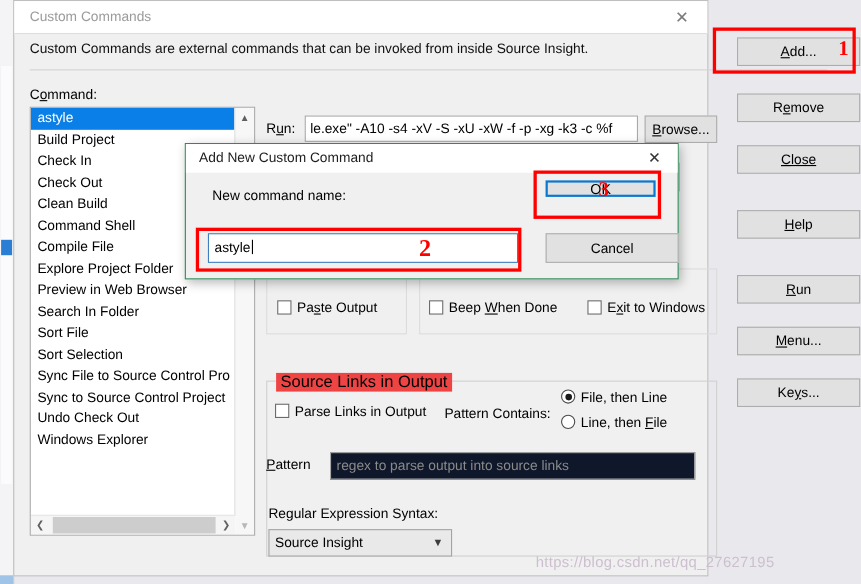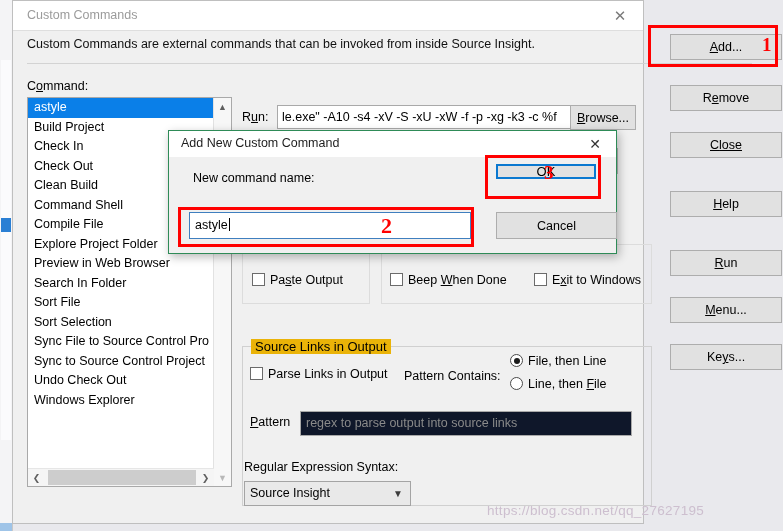--- a/index.html
+++ b/index.html
@@ -22,21 +22,21 @@
   .titlebar{position:absolute;left:0;top:0;right:0;height:30px;background:#ffffff;}
   .titlebar .ttl{position:absolute;left:14px;top:7px;font-size:12.5px;color:#9b9b9b;}
   .titlebar .closebtn{position:absolute;right:0;top:0;width:46px;height:29px;display:flex;align-items:center;justify-content:center;color:#7a7a7a;font-size:15px;}
   .hr-top{position:absolute;left:0;top:29px;right:0;height:1px;background:#dedede;}
 
   .desc{position:absolute;left:14px;top:36px;font-size:12.5px;color:#111;}
   .sep{position:absolute;left:14px;top:62px;width:725px;height:1px;background:#d3d3d3;}
 
   .lbl-command{position:absolute;left:14px;top:78px;font-size:12.5px;}
   .lbl-run{position:absolute;left:229px;top:109px;font-size:12.5px;}
-  .lbl-pattern{position:absolute;left:229px;top:414px;font-size:12.5px;padding-left:8px;}
+  .lbl-pattern{position:absolute;left:229px;top:414px;font-size:12.5px;}
   .lbl-pattern-contains{position:absolute;left:391px;top:368px;font-size:12.5px;}
   .lbl-regex{position:absolute;left:231px;top:459px;font-size:12.5px;}
   u.ak{text-decoration:underline;}
 
   
   .listbox{position:absolute;left:14px;top:96px;width:205px;height:390px;background:#fff;border:1px solid #a9a9a9;box-sizing:border-box;overflow:hidden;}
   .listitems{position:absolute;left:0;top:0;right:17px;top:0;}
   .li{height:19.5px;line-height:19.5px;padding-left:6px;font-size:12.5px;white-space:nowrap;overflow:hidden;}
   .li.sel{background:#0a7fe8;color:#fff;}
   .vscroll{position:absolute;right:0;top:0;width:17px;bottom:17px;background:#f7f7f7;border-left:1px solid #e2e2e2;}
@@ -44,31 +44,31 @@
   .hscroll{position:absolute;left:0;right:17px;bottom:0;height:17px;background:#f5f5f5;border-top:1px solid #e6e6e6;}
   .hscroll .arrowl{position:absolute;left:0;top:0;width:17px;height:17px;display:flex;align-items:center;justify-content:center;color:#606060;font-size:9px;}
   .hscroll .arrowr{position:absolute;right:0;top:0;width:17px;height:17px;display:flex;align-items:center;justify-content:center;color:#606060;font-size:9px;}
   .hscroll .thumb{position:absolute;left:20px;top:1px;width:148px;height:15px;background:#cdcdcd;}
   .corner-down{position:absolute;right:0;bottom:0;width:17px;height:17px;display:flex;align-items:center;justify-content:center;color:#b8b8b8;font-size:9px;background:#f7f7f7;}
 
   
   .run-input{position:absolute;left:264px;top:104px;width:303px;height:24px;background:#fff;border:1px solid #a9a9a9;box-sizing:border-box;
              font-size:12.5px;line-height:22px;padding:0 4px;white-space:nowrap;overflow:hidden;}
   .btn{background:#e1e1e1;border:1px solid #adadad;box-sizing:border-box;font-size:12.5px;display:flex;align-items:center;justify-content:center;color:#000;}
-  .browse{position:absolute;left:557px;top:104px;width:66px;height:25px;}
+  .browse{position:absolute;left:573px;top:104px;width:66px;height:25px;}
 
   
   .grp{position:absolute;border:1px solid #dcdcdc;box-sizing:border-box;}
   .grp-left{left:229px;top:243px;width:128px;height:60px;}
   .grp-right{left:368px;top:243px;width:271px;height:60px;}
   .cb{position:absolute;font-size:12.5px;white-space:nowrap;}
   .cbbox{display:inline-block;width:13px;height:13px;border:1px solid #6b6b6b;background:#fff;vertical-align:-2px;margin-right:5px;box-sizing:border-box;}
 
   .grp-links{position:absolute;left:229px;top:345px;width:410px;height:160px;border:1px solid #d0d0d0;box-sizing:border-box;}
-  .grp-links-title{position:absolute;left:238px;top:338px;background:#eab308;padding:0 4px;font-size:13px;}
+  .grp-links-title{position:absolute;left:238px;top:338px;background:#ef4444;padding:0 4px;font-size:15px;}
 
   .radio{position:absolute;font-size:12.5px;white-space:nowrap;}
   .rbox{display:inline-block;width:13px;height:13px;border:1px solid #4a4a4a;border-radius:50%;background:#fff;vertical-align:-2px;margin-right:5px;box-sizing:border-box;position:relative;}
   .rbox.on::after{content:"";position:absolute;left:2.5px;top:2.5px;width:6px;height:6px;border-radius:50%;background:#1b1b1b;}
 
   .pattern-input{position:absolute;left:287px;top:410px;width:332px;height:25px;background:#0f172a;border:1px solid #a9a9a9;box-sizing:border-box;
                  font-size:12.5px;line-height:23px;padding:0 5px;color:#8a8a8a;white-space:nowrap;overflow:hidden;}
   .combo{position:absolute;left:231px;top:480px;width:167px;height:25px;background:#e9e9e9;border:1px solid #a4a4a4;box-sizing:border-box;
          font-size:12.5px;line-height:23px;padding:0 5px;}
   .combo .chev{position:absolute;right:7px;top:0;line-height:23px;font-size:10px;color:#3c3c3c;}

